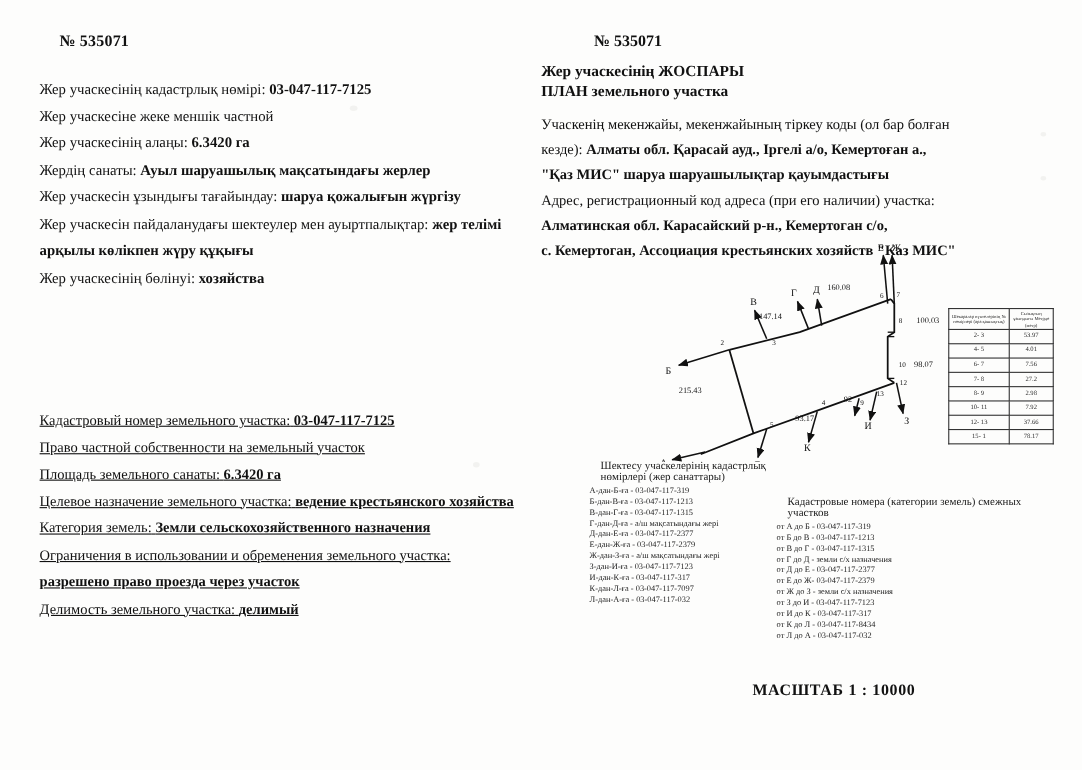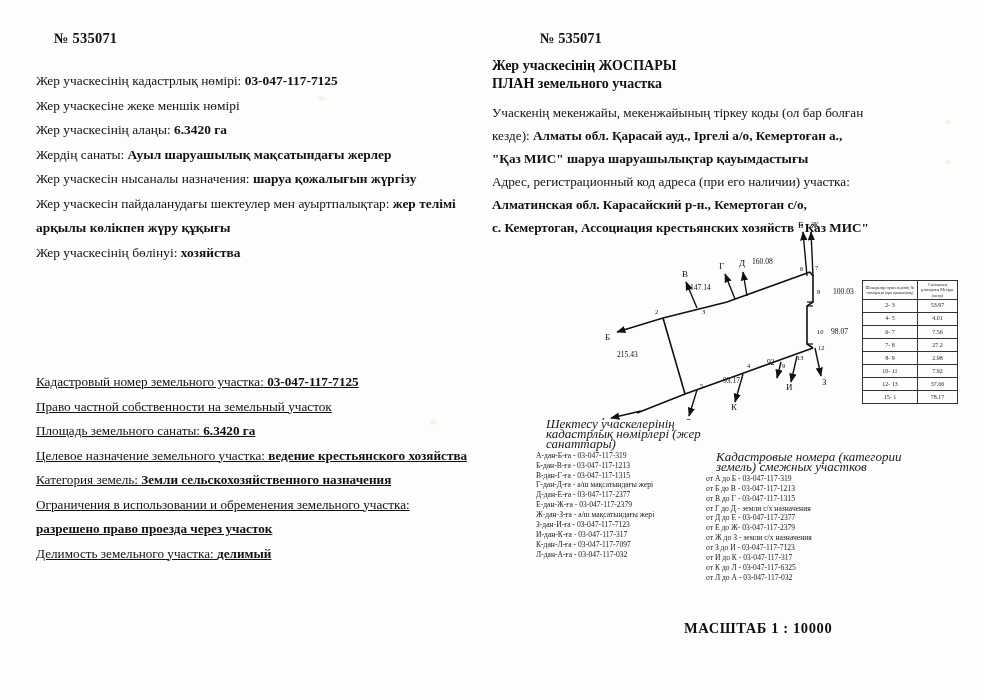--- a/index.html
+++ b/index.html
@@ -120,24 +120,23 @@
   
   .legend {
     position: absolute;
     font-size: 7.6px;
     line-height: 9.9px;
     color: #1a1a1a;
   }
   .legend-kaz { left: 536px; top: 419px; width: 190px; }
   .legend-ru  { left: 706px; top: 452px; width: 230px; }
   .legend-head {
-    font-size: 13px;
+    font-size: 10px;
     margin-bottom: 2px;
     padding-left: 10px;
-    font-style: italic;
   }
   .legend-item { white-space: nowrap; }
 
   .scale {
     position: absolute;
     left: 684px;
     top: 620px;
     font-size: 14.5px;
     font-weight: bold;
     letter-spacing: .6px;
@@ -157,31 +156,31 @@
 <div class="page">
 
   <div class="col-left">
     <div class="doc-number">№ 535071</div>
 
     <div class="kaz-block">
       <div class="line">
         <span>Жер учаскесінің кадастрлық нөмірі:</span>
         <span class="b">03-047-117-7125</span>
       </div>
-      <div class="line">Жер учаскесіне жеке меншік нөмірі</div>
+      <div class="line">Жер учаскесіне жеке меншік частной</div>
       <div class="line">
         <span>Жер учаскесінің алаңы:</span>
         <span class="b">6.3420 га</span>
       </div>
       <div class="line">
         <span>Жердің санаты:</span>
         <span class="b">Ауыл шаруашылық мақсатындағы жерлер</span>
       </div>
       <div class="line">
-        <span>Жер учаскесін нысаналы назначения:</span>
+        <span>Жер учаскесін ұзындығы тағайындау:</span>
         <span class="b">шаруа қожалығын жүргізу</span>
       </div>
       <div class="line wrap">
         <span>Жер учаскесін пайдаланудағы шектеулер мен ауыртпалықтар:</span>
         <span class="b">жер телімі арқылы көлікпен жүру құқығы</span>
       </div>
       <div class="line">
         <span>Жер учаскесінің бөлінуі:</span>
         <span class="b">хозяйства</span>
       </div>
@@ -379,21 +378,21 @@
     <div class="legend-head">Кадастровые номера (категории земель) смежных участков</div>
     <div class="legend-item">от А до Б - 03-047-117-319</div>
     <div class="legend-item">от Б до В - 03-047-117-1213</div>
     <div class="legend-item">от В до Г - 03-047-117-1315</div>
     <div class="legend-item">от Г до Д - земли с/х назначения</div>
     <div class="legend-item">от Д до Е - 03-047-117-2377</div>
     <div class="legend-item">от Е до Ж- 03-047-117-2379</div>
     <div class="legend-item">от Ж до З - земли с/х назначения</div>
     <div class="legend-item">от З до И - 03-047-117-7123</div>
     <div class="legend-item">от И до К - 03-047-117-317</div>
-    <div class="legend-item">от К до Л - 03-047-117-6325</div>
+    <div class="legend-item">от К до Л - 03-047-117-8434</div>
     <div class="legend-item">от Л до А - 03-047-117-032</div>
   </div>
 
   <div class="scale">МАСШТАБ  1 : 10000</div>
 
   <div class="speck" style="left:318px;top:96px;width:7px;height:5px;"></div>
   <div class="speck" style="left:430px;top:420px;width:6px;height:5px;"></div>
   <div class="speck" style="left:946px;top:120px;width:5px;height:4px;"></div>
   <div class="speck" style="left:946px;top:160px;width:5px;height:4px;"></div>
 

